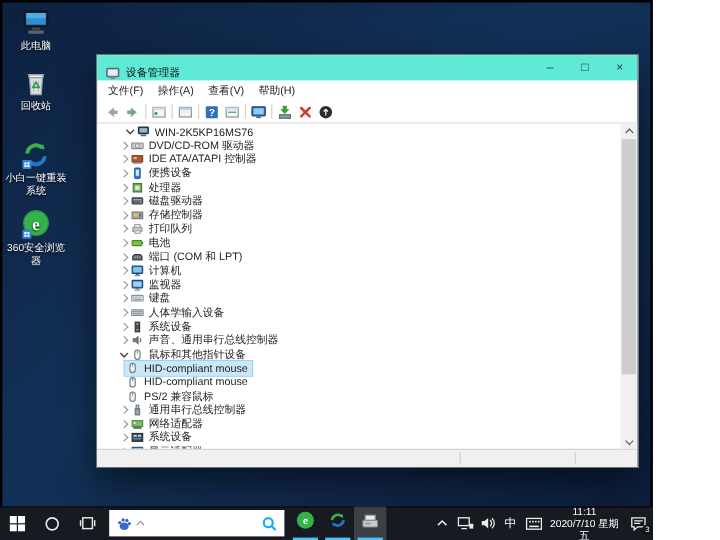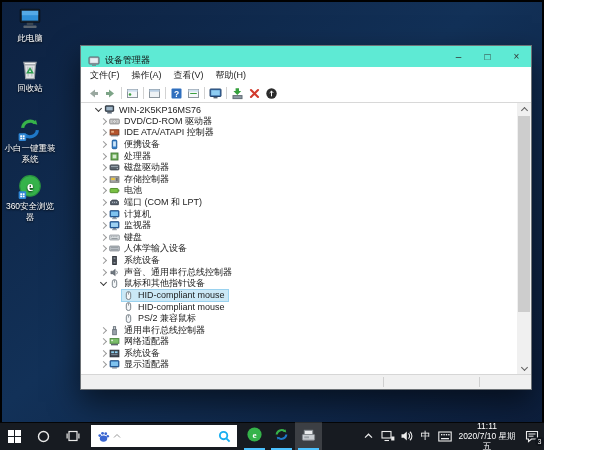--- a/index.html
+++ b/index.html
@@ -26,21 +26,21 @@
   .menu-item{padding:0 6px}
   .toolbar{height:19px;flex:0 0 19px;display:flex;align-items:center;padding-left:4px;
     border-bottom:1px solid #d8d8d8;box-sizing:border-box}
   .tb-btn{width:17px;height:15px;display:flex;align-items:center;justify-content:center}
   .tb-btn svg{width:13px;height:13px;display:block}
   .tb-sep{width:1px;height:12px;background:#d2d2d2;margin:0 2px}
   
   .treewrap{position:relative;flex:1;overflow:hidden;background:#fff}
   .tree{position:absolute;left:0;top:1px;right:14px;overflow:hidden;bottom:0}
   .trow{height:11.6px;display:flex;align-items:center;font-size:9px;color:#1c1c1c;white-space:nowrap}
-  .lvl0{padding-left:12px}.lvl1{padding-left:17px}.lvl2{padding-left:31px}
+  .lvl0{padding-left:22px}.lvl1{padding-left:17px}.lvl2{padding-left:13px}
   .exp{width:10px;flex:0 0 10px;display:flex;align-items:center;justify-content:center}
   .exp i{display:block;width:4px;height:4px;border:solid #9a9a9a;border-width:1px 1px 0 0;transform:rotate(45deg)}
   .exp.open i{border-color:#3a3a3a;border-width:0 1.4px 1.4px 0;transform:rotate(45deg);margin-top:-2px}
   .tsel{display:flex;align-items:center;height:100%;padding:0 3px 0 1px}
   .trow.sel .tsel{background:#cbe8f6;outline:1px solid #9ad2ef}
   .ticon{width:12px;flex:0 0 12px;margin-right:3px;display:flex;align-items:center}
   .ticon svg{width:11px;height:11px;display:block}
   
   .vscroll{position:absolute;top:0;right:0;bottom:0;width:14px;background:#f0f0f0}
   .sarrow{position:absolute;left:0;width:14px;height:12px;display:flex;align-items:center;justify-content:center}
@@ -329,20 +329,35 @@
       <span class="tlabel">存储控制器</span>
     </span>
   </div>
           <div class="trow lvl1">
     <span class="exp ">
               <i></i>
             </span>
     <span class="tsel">
       <span class="ticon">
                 <svg viewBox="0 0 12 12">
+                  <rect x="1.8" y="5" width="8.4" height="3.6" rx="0.6" fill="#c9ced3" stroke="#8a9096"></rect>
+                  <rect x="3.4" y="2.4" width="5.2" height="2.6" fill="#eef1f3" stroke="#9aa0a6"></rect>
+                  <rect x="3.4" y="8" width="5.2" height="2.2" fill="#ffffff" stroke="#9aa0a6"></rect>
+                </svg>
+              </span>
+      <span class="tlabel">打印队列</span>
+    </span>
+  </div>
+          <div class="trow lvl1">
+    <span class="exp ">
+              <i></i>
+            </span>
+    <span class="tsel">
+      <span class="ticon">
+                <svg viewBox="0 0 12 12">
                   <rect x="1.2" y="3.8" width="8.8" height="4.6" rx="0.8" fill="#79c043" stroke="#4f8a28"></rect>
                   <rect x="10.1" y="5.1" width="1.2" height="2" fill="#4f8a28"></rect>
                 </svg>
               </span>
       <span class="tlabel">电池</span>
     </span>
   </div>
           <div class="trow lvl1">
     <span class="exp ">
               <i></i>

